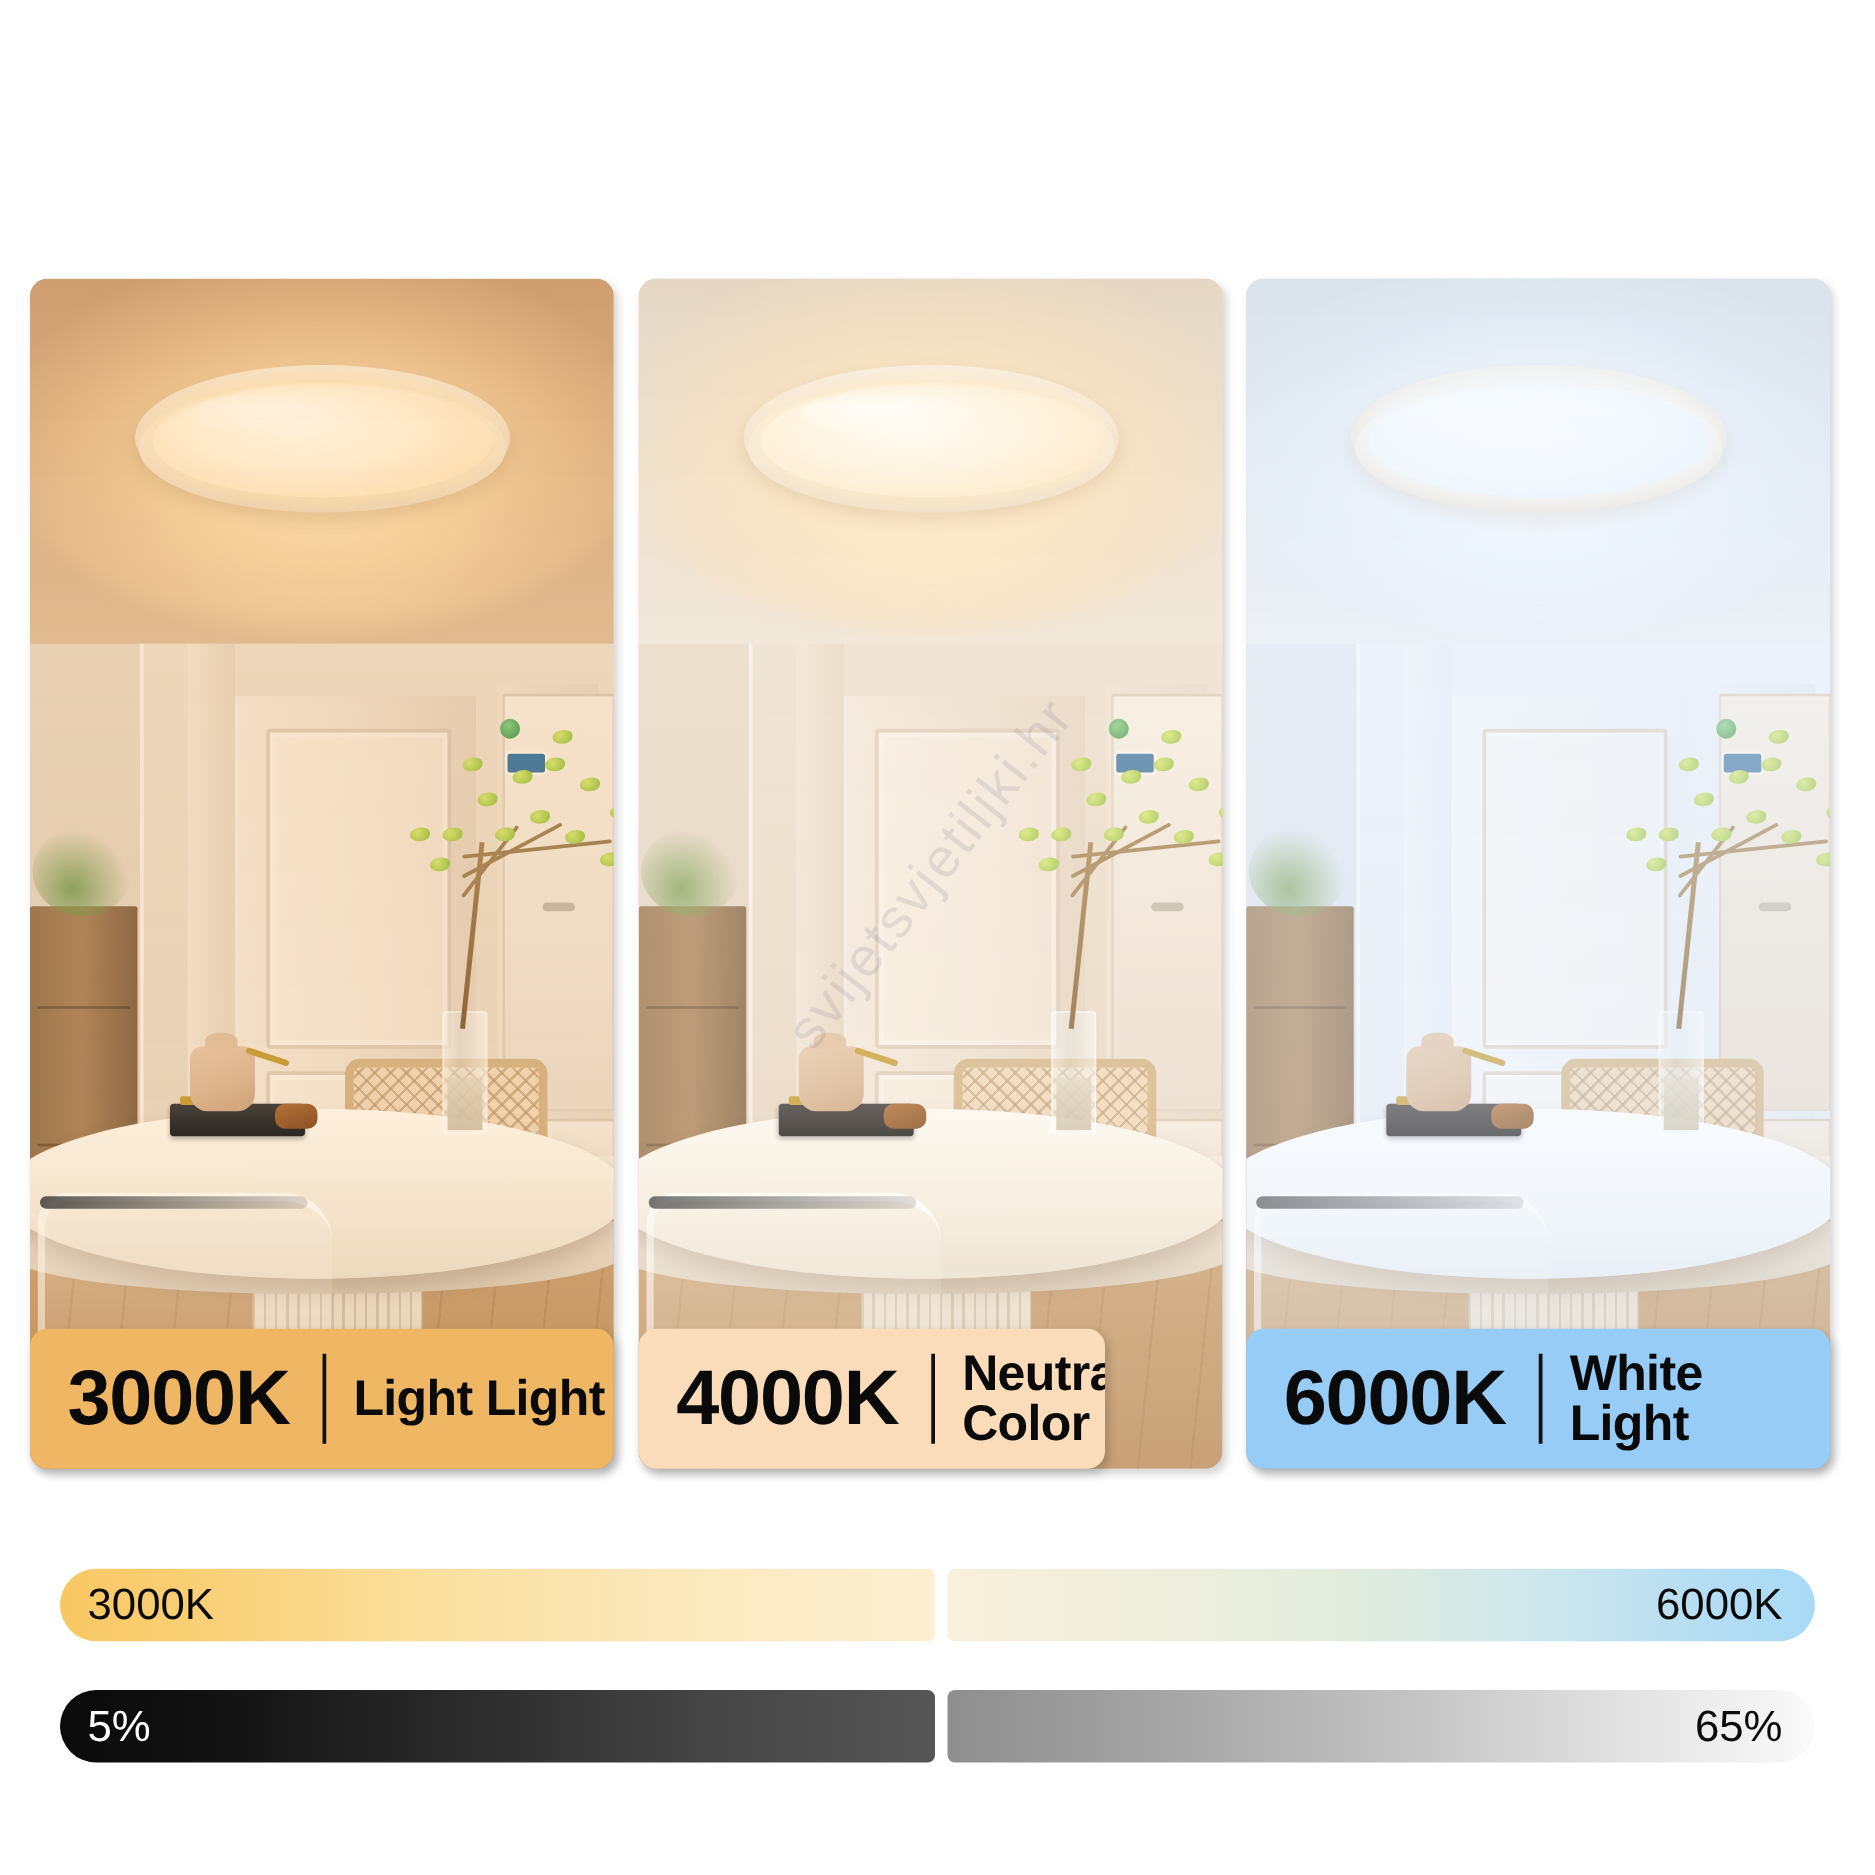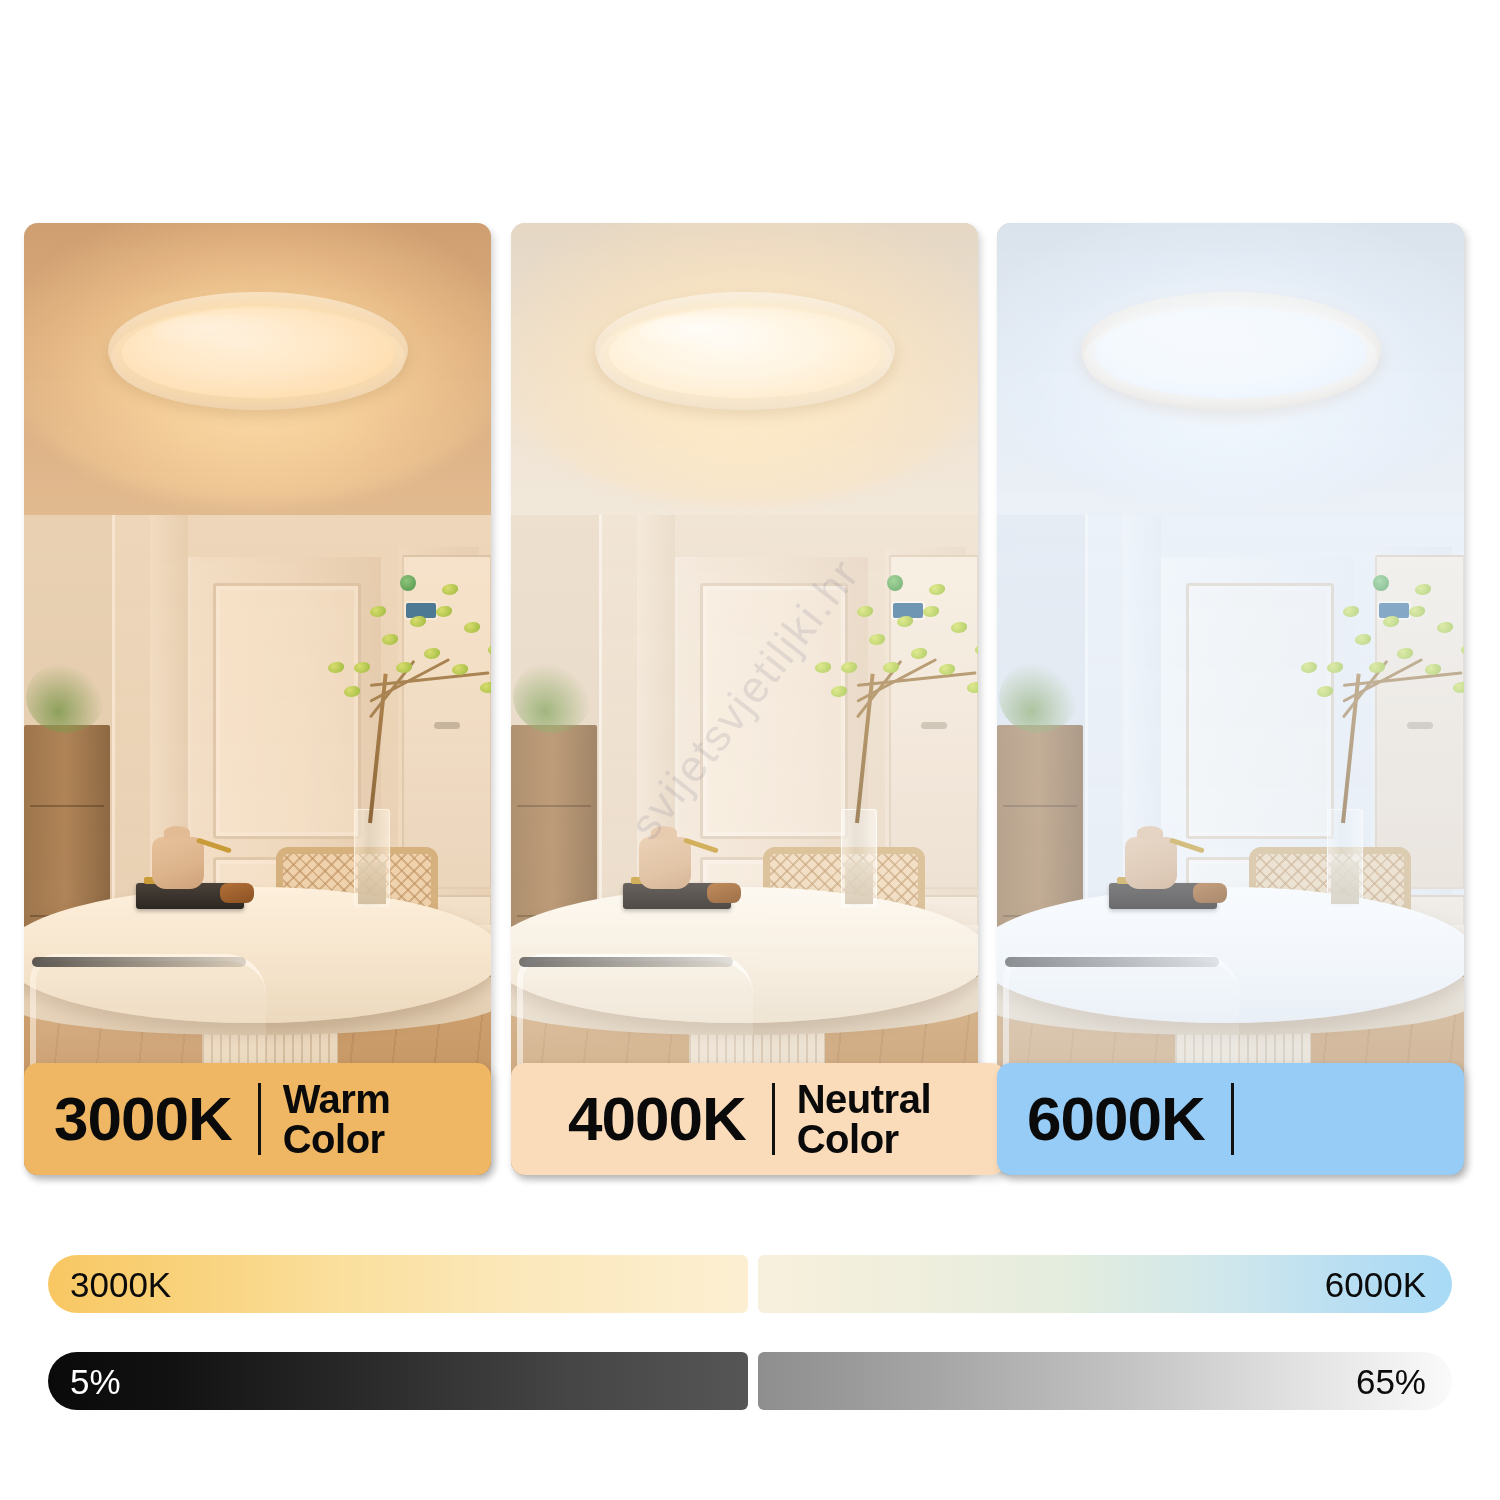--- a/index.html
+++ b/index.html
@@ -271,21 +271,21 @@
   .p2 .tint2{background:linear-gradient(180deg,rgba(255,250,240,.22),rgba(255,252,246,.14));}
 
   
   .label-strip{
     position:absolute;height:112px;border-radius:14px;
     display:flex;align-items:center;
     box-shadow:3px 4px 8px rgba(0,0,0,.18);
     overflow:hidden;
   }
   .ls1{left:24px;top:1063px;width:467px;background:#efb763;}
-  .ls2{left:511px;top:1063px;width:467px;background:#fadcbb;padding-left:27px;}
+  .ls2{left:511px;top:1063px;width:373px;background:#fadcbb;}
   .ls3{left:997px;top:1063px;width:467px;background:#96ccf5;}
   .kelvin{
     font-size:62px;font-weight:700;color:#0a0a0a;letter-spacing:-1px;
     margin-left:30px;line-height:1;
   }
   .divider{width:3px;height:72px;background:#111;margin:0 22px 0 26px;flex:0 0 auto;}
   .ltype{font-size:40px;font-weight:700;color:#0a0a0a;letter-spacing:-.5px;line-height:1;}
 
   
   .bar{position:absolute;height:58px;}
@@ -574,30 +574,31 @@
         </div>
         <div class="tint"></div>
         <div class="tint2"></div>
       </div>
     </div>
   </div>
 
   <div class="label-strip ls1">
     <div class="kelvin">3000K</div>
     <div class="divider"></div>
-    <div class="ltype">Warm Color</div>
+    <div class="ltype">Light Light</div>
   </div>
   <div class="label-strip ls2">
     <div class="kelvin">4000K</div>
     <div class="divider"></div>
     <div class="ltype">Neutral Color</div>
   </div>
   <div class="label-strip ls3">
     <div class="kelvin">6000K</div>
     <div class="divider"></div>
+    <div class="ltype">White Light</div>
   </div>
 
   <div class="bar cct-bar">
     <div class="bar-half cct-left">
       <span class="bar-label lbl-left lbl-dark">3000K</span>
     </div>
     <div class="bar-half cct-right">
       <span class="bar-label lbl-right lbl-dark">6000K</span>
     </div>
   </div>

